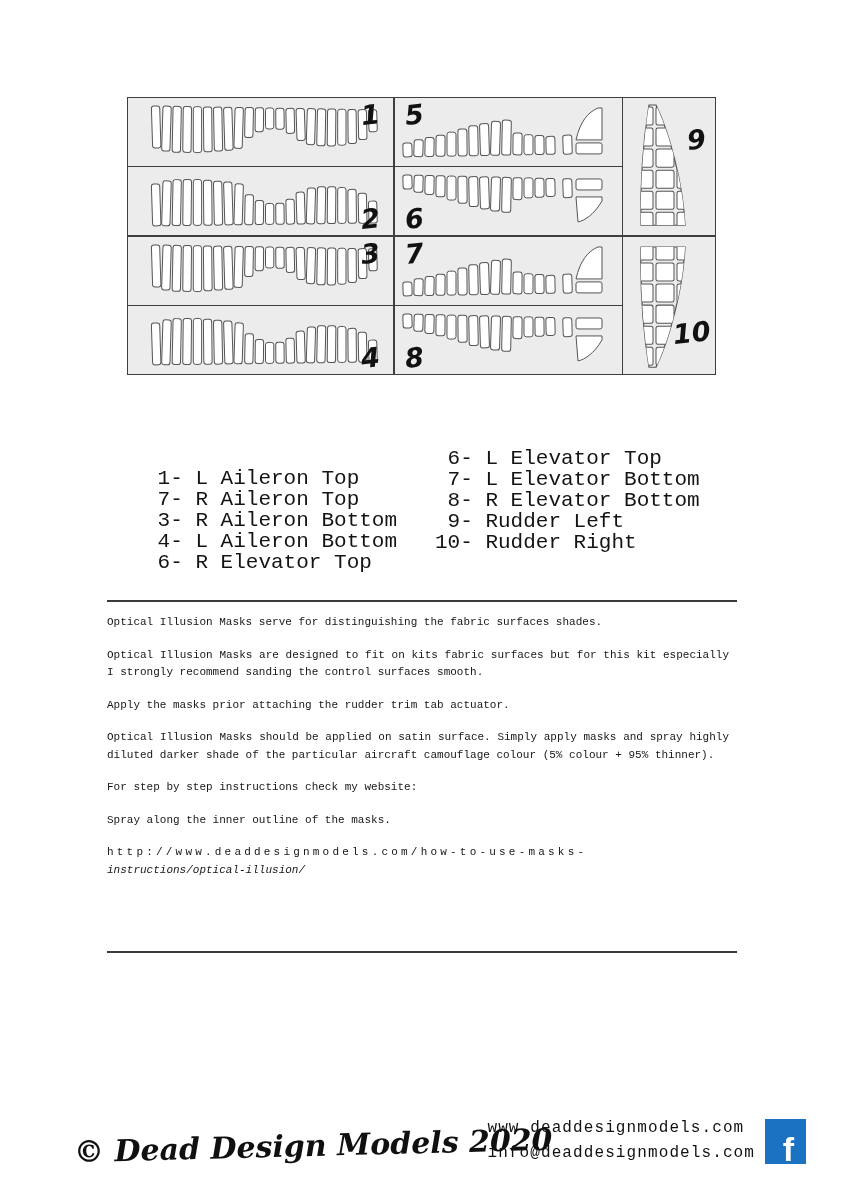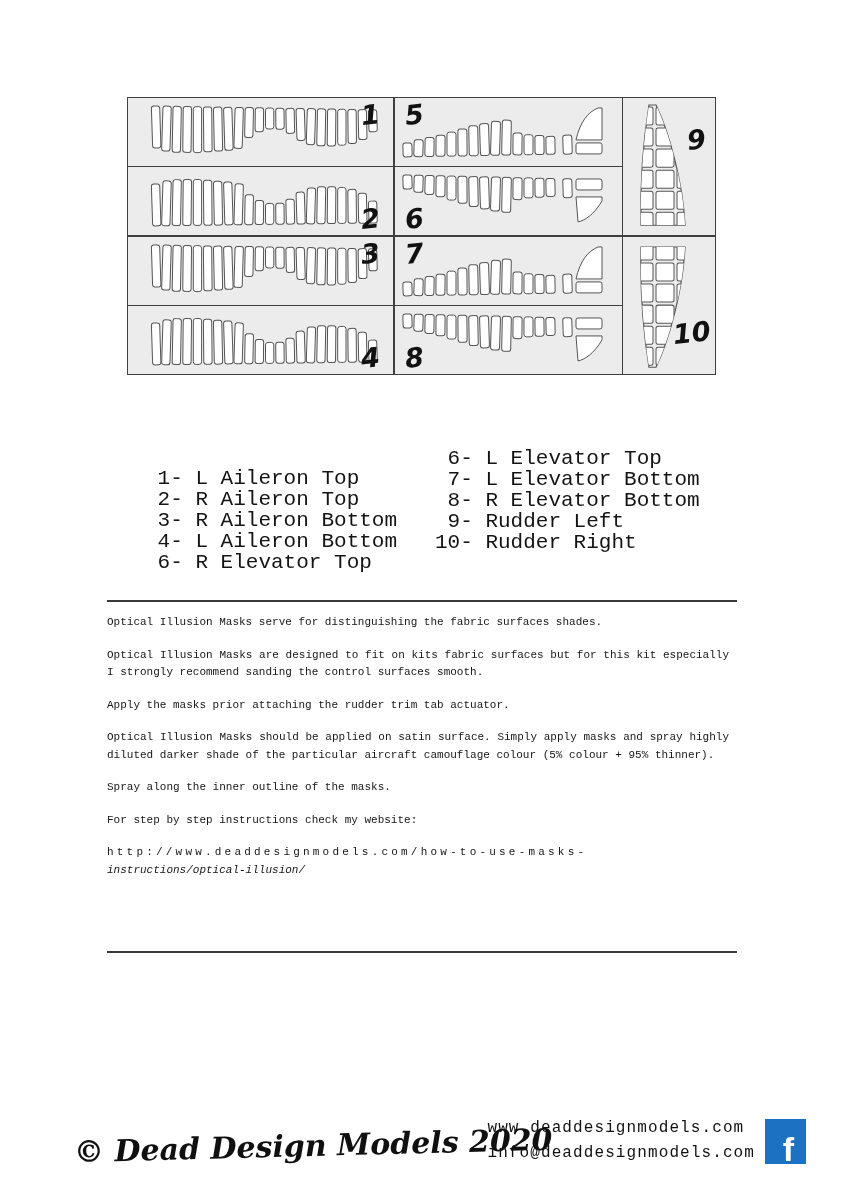--- a/index.html
+++ b/index.html
@@ -324,33 +324,33 @@
               <rect x="54" y="114" width="18" height="18" rx="2" fill="#ffffff" stroke="#555555" stroke-width="1"></rect>
               <rect x="75" y="114" width="18" height="18" rx="2" fill="#ffffff" stroke="#555555" stroke-width="1"></rect>
             </g>
           </g>
         </svg>
         <span class="cellnum num-br">10</span>
       </div>
     </div>
 
   <div class="legend">
-    <div class="legend-col c1" id="legend-col-1"><div class="legend-row"> 1- L Aileron Top</div><div class="legend-row"> 2- R Aileron Top</div><div class="legend-row"> 3- R Aileron Bottom</div><div class="legend-row"> 4- L Aileron Bottom</div><div class="legend-row"> 6- R Elevator Top</div></div>
+    <div class="legend-col c1" id="legend-col-1"><div class="legend-row"> 1- L Aileron Top</div><div class="legend-row"> 7- R Aileron Top</div><div class="legend-row"> 3- R Aileron Bottom</div><div class="legend-row"> 4- L Aileron Bottom</div><div class="legend-row"> 6- R Elevator Top</div></div>
     <div class="legend-col c2" id="legend-col-2"><div class="legend-row"> 6- L Elevator Top</div><div class="legend-row"> 7- L Elevator Bottom</div><div class="legend-row"> 8- R Elevator Bottom</div><div class="legend-row"> 9- Rudder Left</div><div class="legend-row">10- Rudder Right</div></div>
   </div>
 
   <div class="rule" id="rule-top"></div>
 
   <div class="instructions">
     <p>Optical Illusion Masks serve for distinguishing the fabric surfaces shades.</p>
     <p>Optical Illusion Masks are designed to fit on kits fabric surfaces but for this kit especially I strongly recommend sanding the control surfaces smooth.</p>
     <p>Apply the masks prior attaching the rudder trim tab actuator.</p>
     <p>Optical Illusion Masks should be applied on satin surface. Simply apply masks and spray highly diluted darker shade of the particular aircraft camouflage colour (5% colour + 95% thinner).</p>
+    <p>For step by step instructions check my website:</p>
     <p>Spray along the inner outline of the masks.</p>
-    <p>For step by step instructions check my website:</p>
     <p class="url-block"><span class="url-l1">http://www.deaddesignmodels.com/how-to-use-masks-</span><br><span class="url-l2">instructions/optical-illusion/</span></p>
   </div>
 
   <div class="rule" id="rule-bottom"></div>
 
   <div class="copyright">© Dead Design Models 2020</div>
 
   <div class="contact">
     <div>www.deaddesignmodels.com</div>
     <div>info@deaddesignmodels.com</div>

